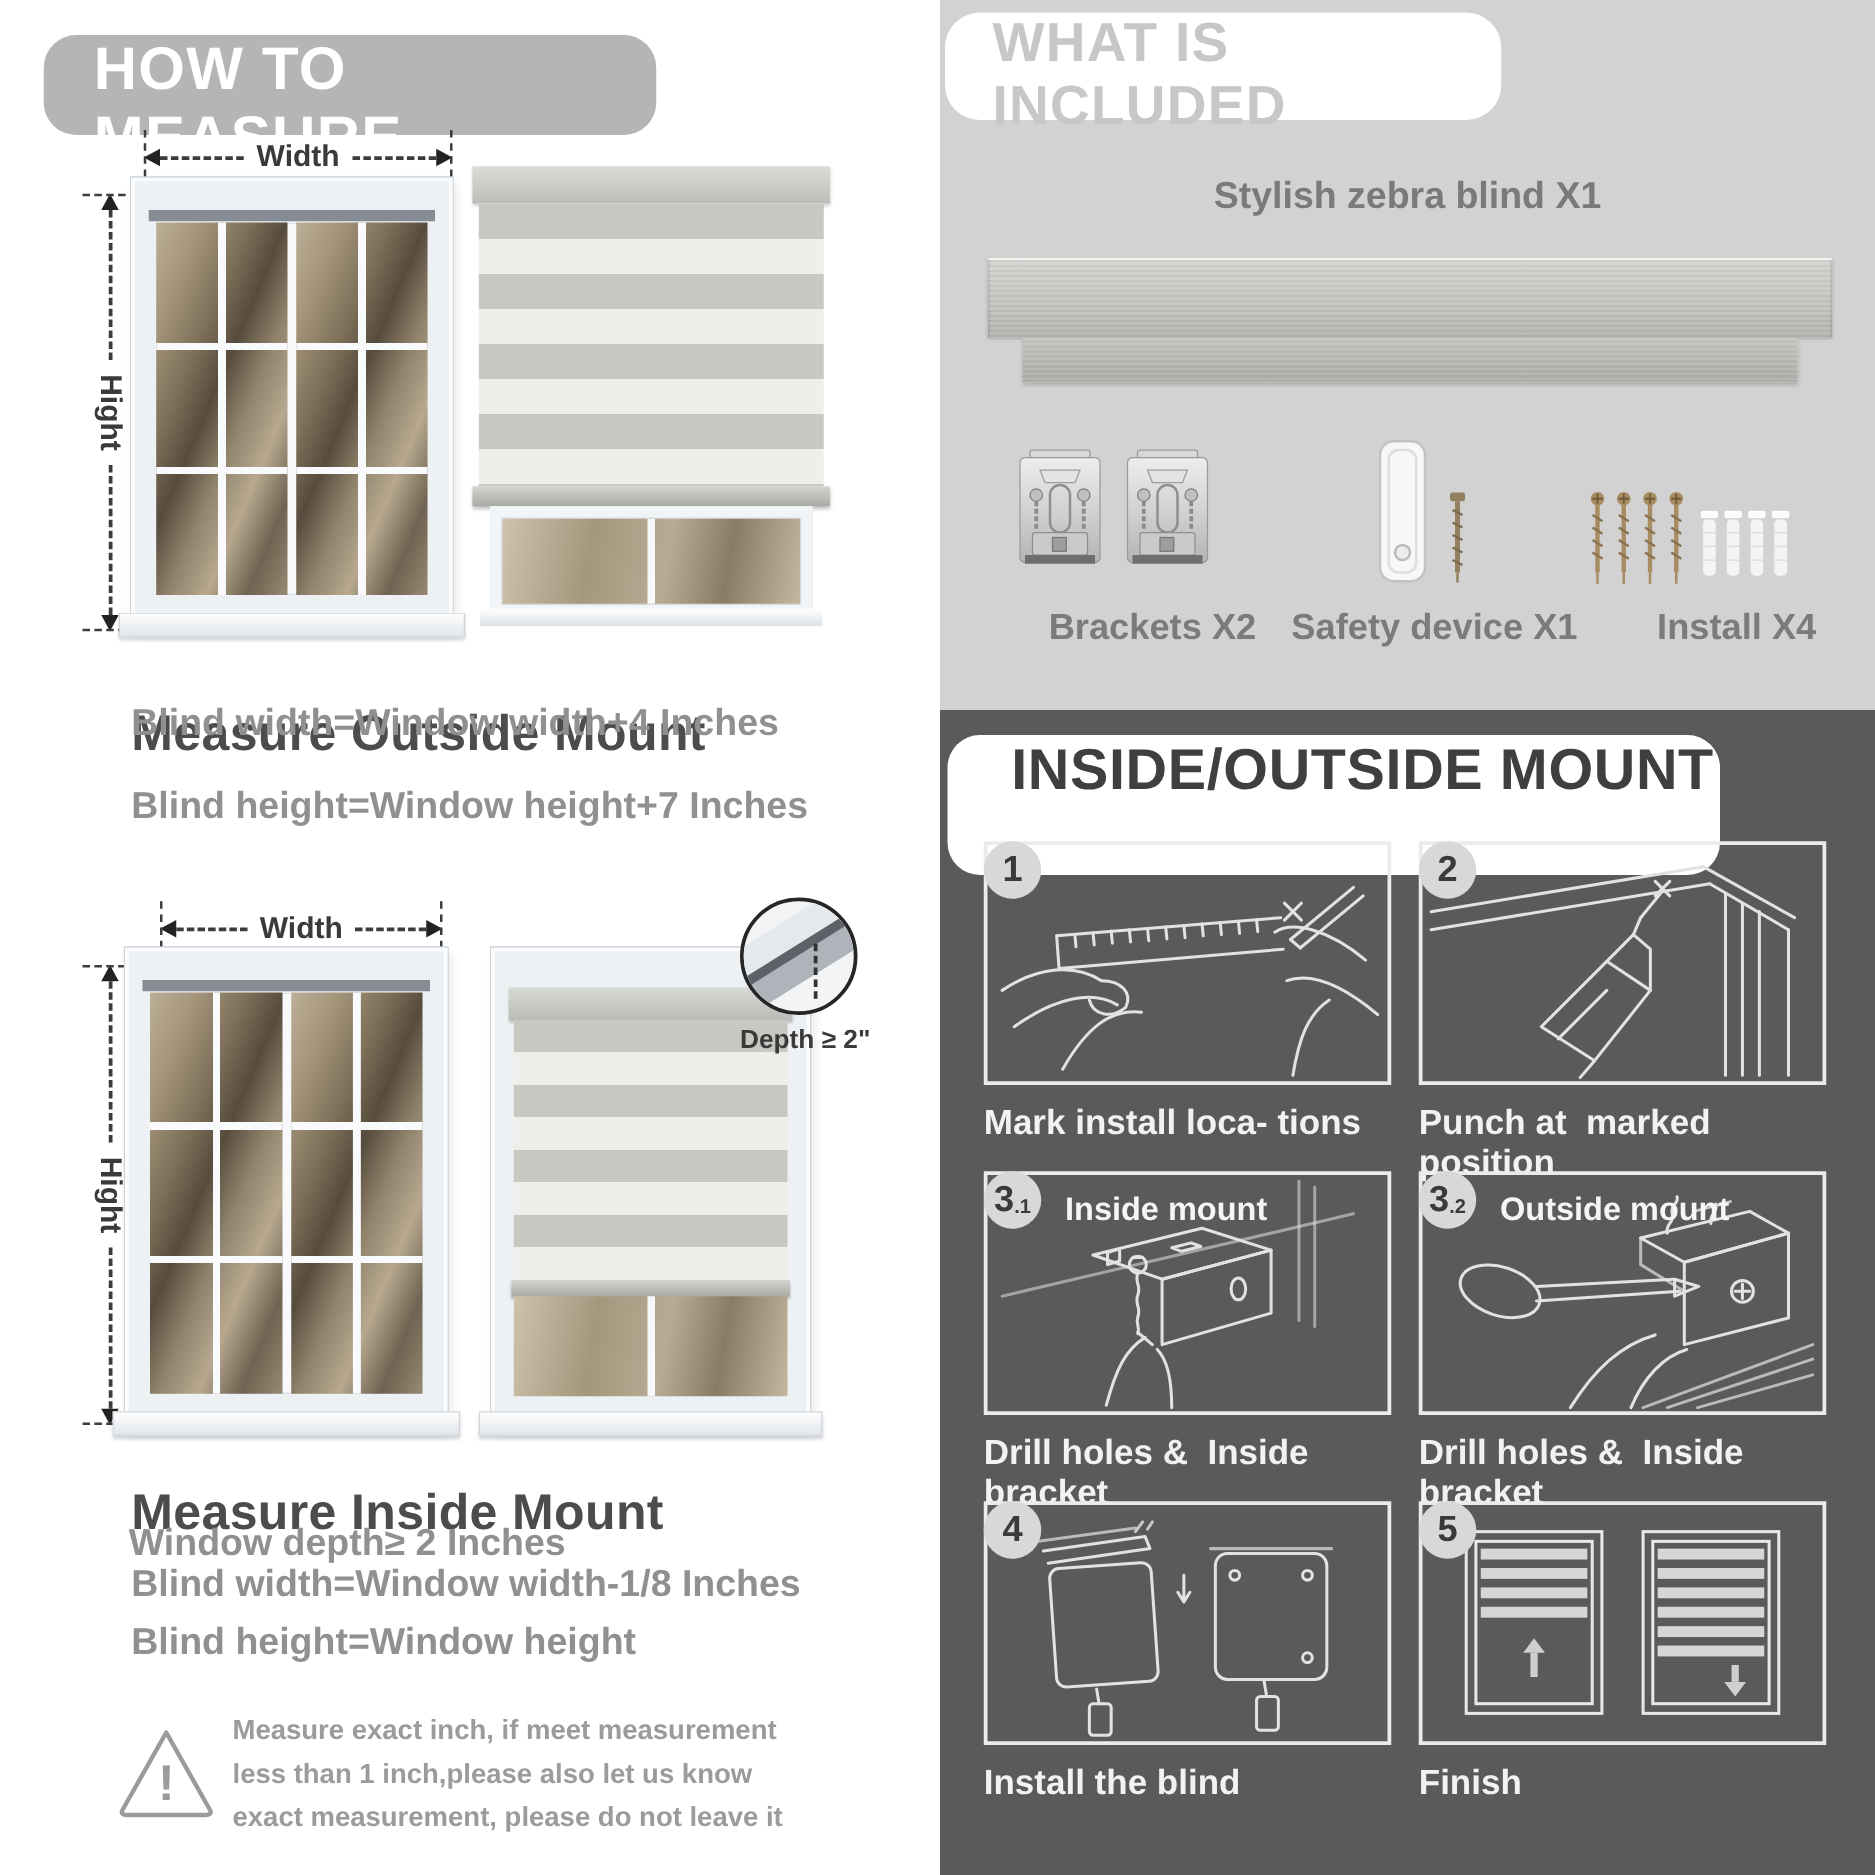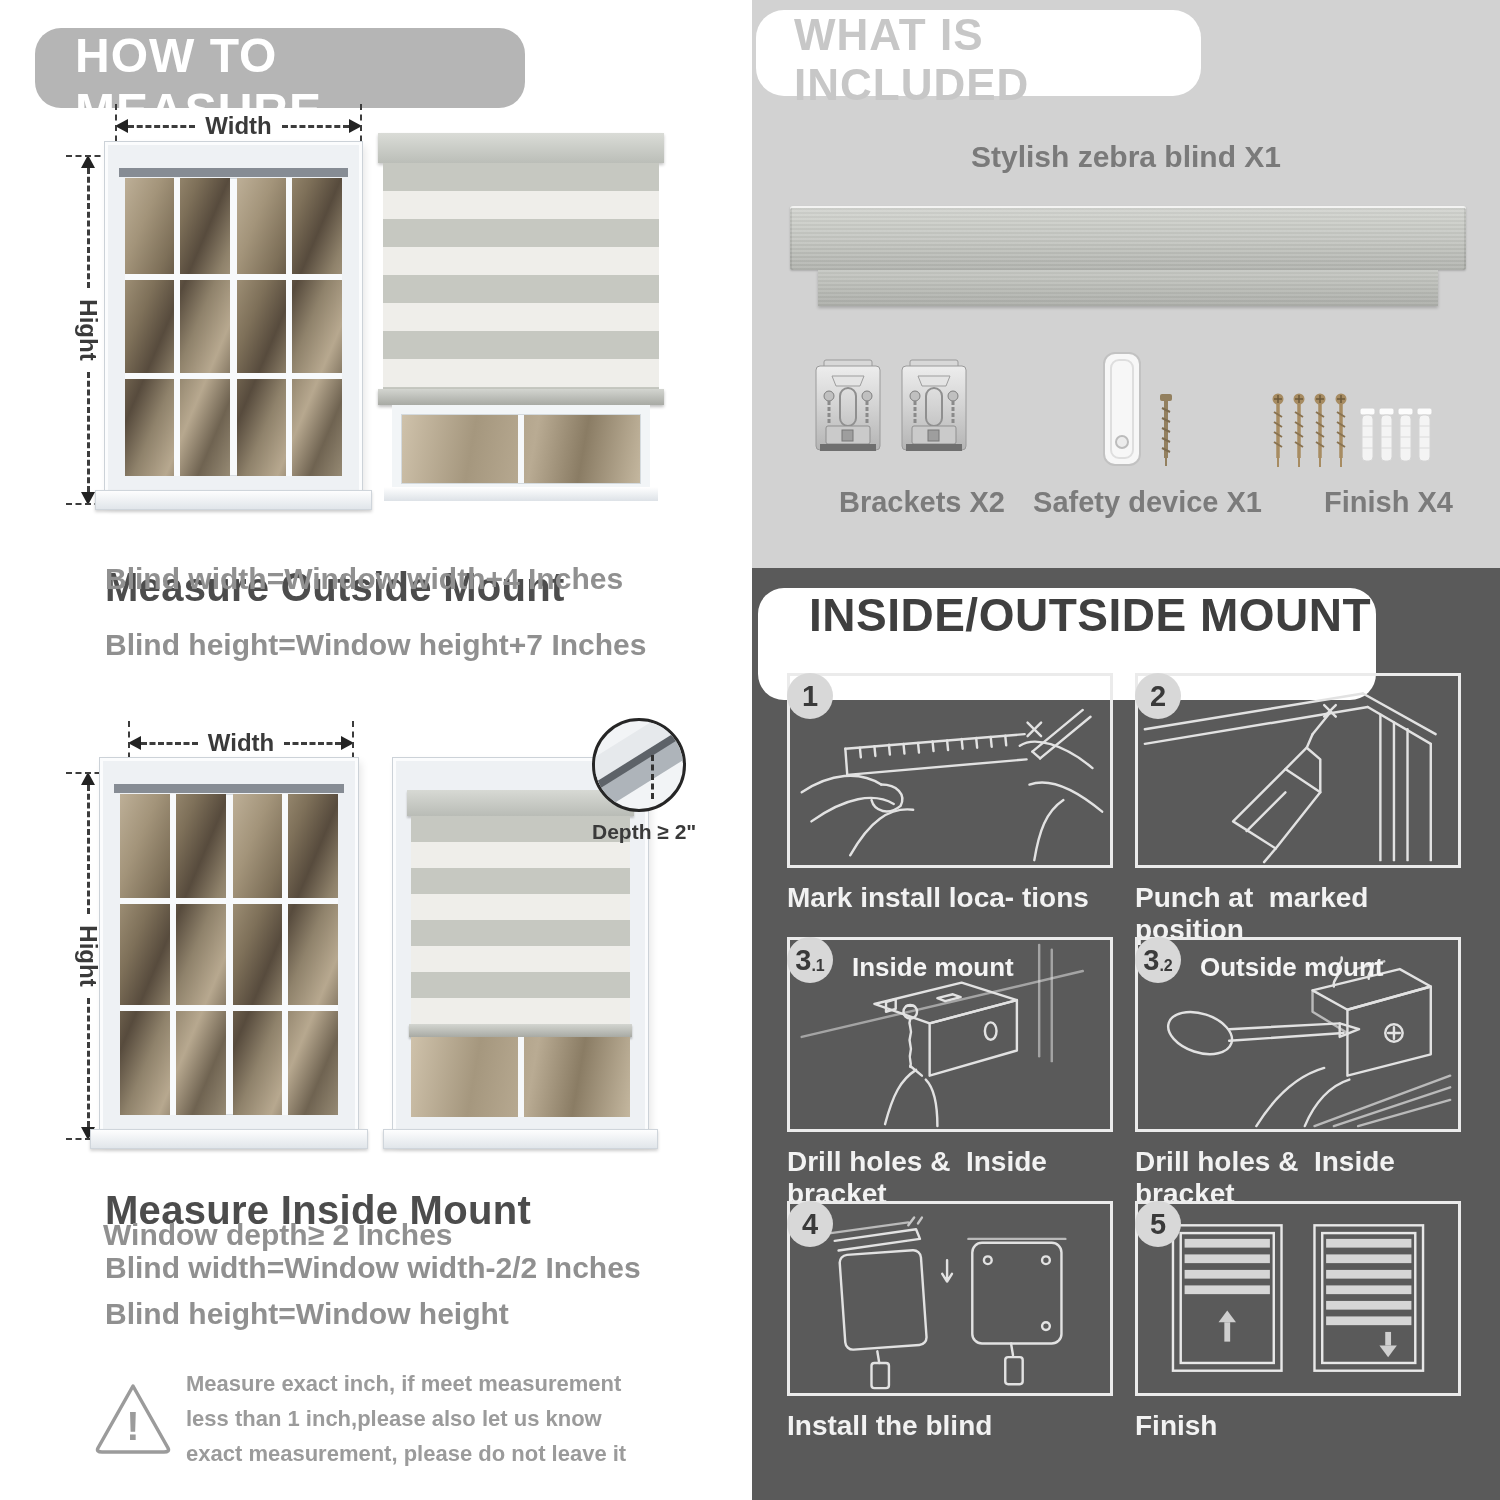--- a/index.html
+++ b/index.html
@@ -210,21 +210,21 @@
   <div class="mag">
     <div class="mag-band b1"></div>
     <div class="mag-band b2"></div>
     <div class="mag-band b3"></div>
     <div class="mag-dash"></div>
   </div>
   <div class="depth-label">Depth ≥ 2"</div>
 
   <h2 class="h2" style="left:105px;top:1155px;">Measure Inside Mount</h2>
   <p class="gray-line" style="left:90px;top:1205px;margin:13px;">Window depth≥ 2 Inches</p>
-  <p class="gray-line" style="left:105px;top:1251px;margin:0;">Blind width=Window width-2/2 Inches</p>
+  <p class="gray-line" style="left:105px;top:1251px;margin:0;">Blind width=Window width-1/8 Inches</p>
   <p class="gray-line" style="left:105px;top:1297px;margin:0;">Blind height=Window height</p>
 
   <div class="warn-icon">
     <svg width="82" height="82" viewBox="0 0 82 82">
       <path d="M41 8 L76 70 Q78 74 72 74 L10 74 Q4 74 6 70 Z" fill="none" stroke="#9b9b9b" stroke-width="3.5" stroke-linejoin="round"></path>
       <text x="41" y="62" text-anchor="middle" font-size="40" font-weight="bold" fill="#9b9b9b" font-family="Liberation Sans, sans-serif">!</text>
     </svg>
   </div>
   <div class="warn-text">Measure exact inch, if meet measurement less than 1 inch,please also let us know exact measurement, please do not leave it</div>
 
@@ -289,21 +289,21 @@
       <rect x="94" y="23" width="11" height="46" rx="4" fill="rgba(255,255,255,0.75)" stroke="#d4d4d4"></rect>
       <path d="M94 34 h11 M94 45 h11 M94 56 h11" stroke="#dadada"></path>
     </g>
     <use href="#anc" x="19"></use>
       <use href="#anc" x="38"></use>
       <use href="#anc" x="57"></use>
   </svg>
 
   <div class="item-label" style="left:785px;width:220px;">Brackets X2</div>
   <div class="item-label" style="left:1002px;width:260px;">Safety device X1</div>
-  <div class="item-label" style="left:1248px;width:205px;">Finish X4</div>
+  <div class="item-label" style="left:1248px;width:205px;">Install X4</div>
 
   <div class="panel-dark"></div>
 
   <div class="pill pill-white-dark">
     <span>INSIDE/OUTSIDE MOUNT</span>
   </div>
 
   <div class="step" style="left:787px;top:673px;">
     <div class="step-panel">
       <svg class="step-art" viewBox="0 0 326 195">

